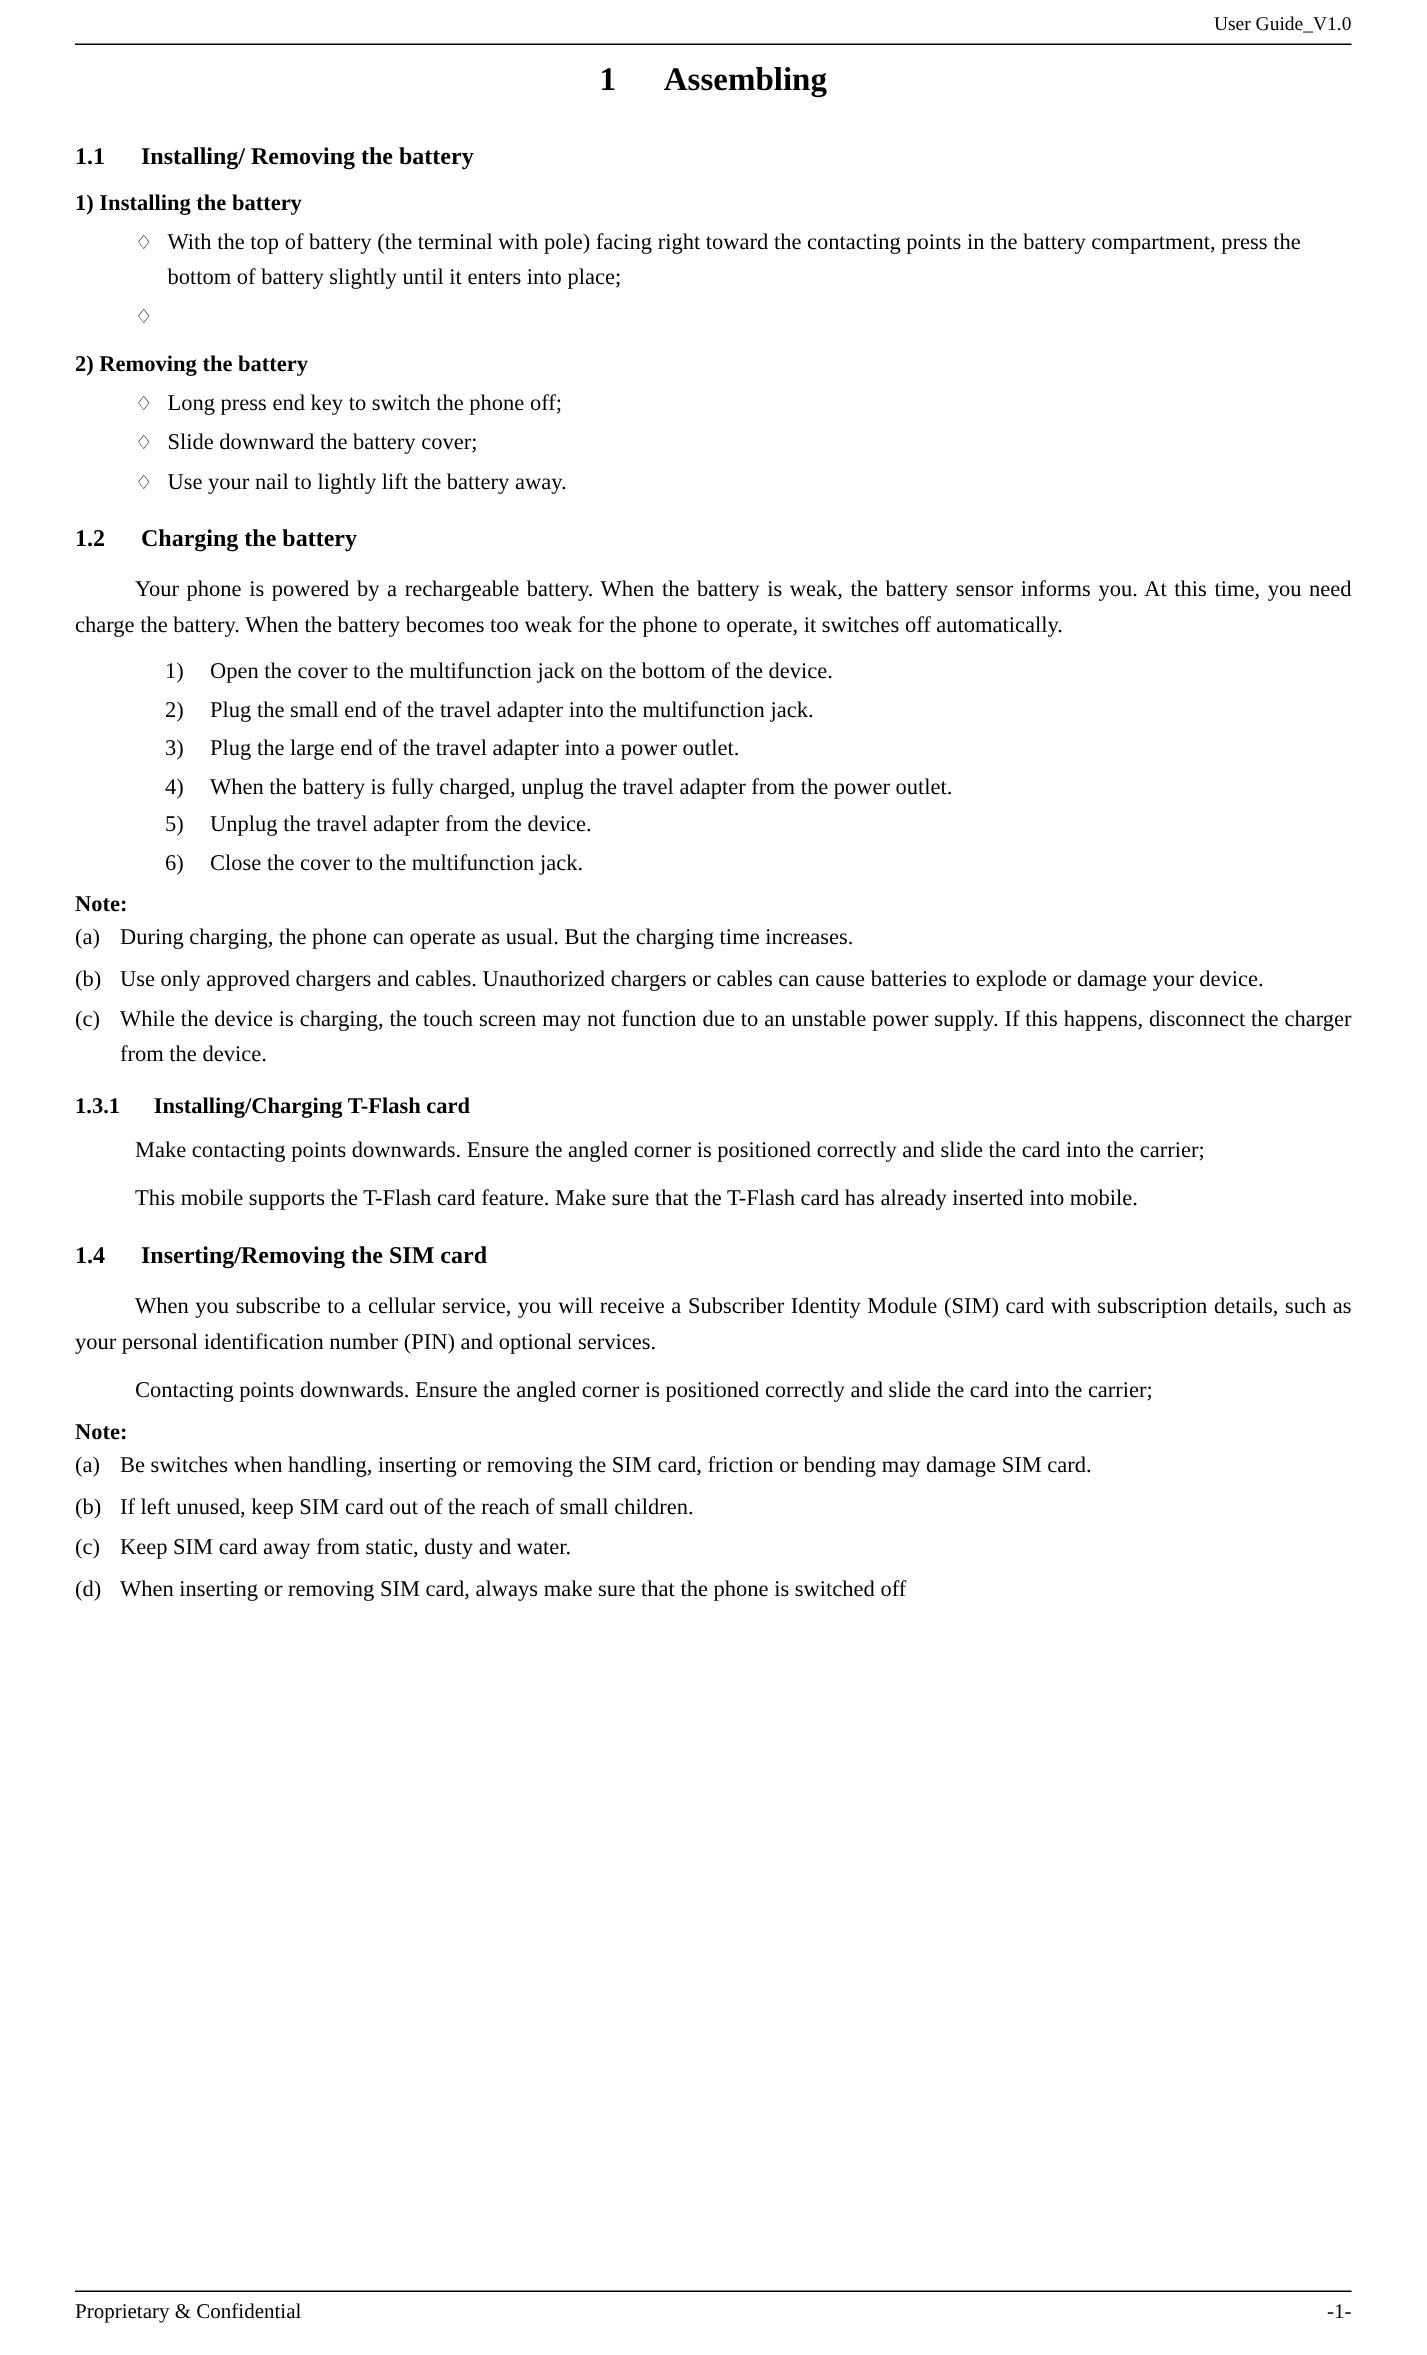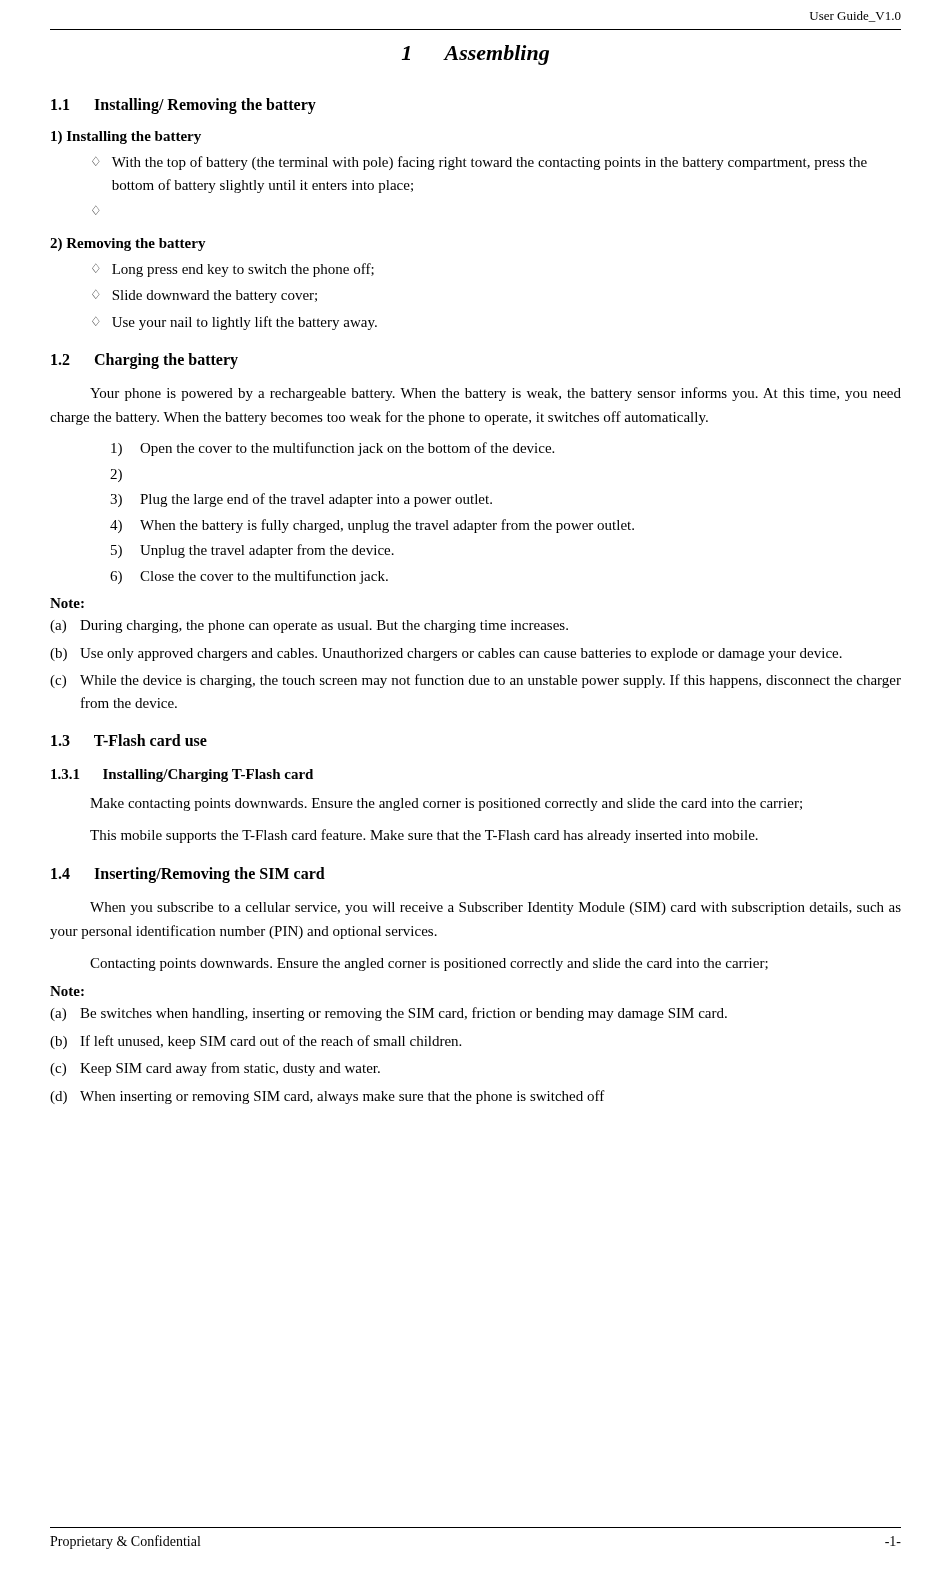--- a/index.html
+++ b/index.html
@@ -25,21 +25,20 @@
       padding: 8px 0 5px 0;
       border-bottom: 1px solid #000;
     }
 
     .chapter-title {
       text-align: center;
       font-size: 22px;
       font-weight: bold;
       margin-bottom: 30px;
       margin-top: 10px;
-      font-style: italic;
     }
 
     .section-title {
       font-size: 16px;
       font-weight: bold;
       margin-bottom: 12px;
       margin-top: 18px;
     }
 
     .sub-subsection-title {
@@ -199,20 +198,21 @@
     <span>Your phone is powered by a rechargeable battery. When the battery is weak, the battery sensor informs you. At this time, you need charge the battery. When the battery becomes too weak for the phone to operate, it switches off automatically.</span>
   </div>
 
   <div class="ordered-list">
     <div class="ordered-item">
       <span class="ordered-num">1)</span>
       <span>Open the cover to the multifunction jack on the bottom of the device.</span>
     </div>
     <div class="ordered-item">
       <span class="ordered-num">2)</span>
+      <span>Plug the small end of the travel adapter into the multifunction jack.</span>
     </div>
     <div class="ordered-item">
       <span class="ordered-num">3)</span>
       <span>Plug the large end of the travel adapter into a power outlet.</span>
     </div>
     <div class="ordered-item">
       <span class="ordered-num">4)</span>
       <span>When the battery is fully charged, unplug the travel adapter from the power outlet.</span>
     </div>
     <div class="ordered-item">
@@ -237,25 +237,20 @@
     <span class="note-letter">(b)</span>
     <span class="note-content">Use only approved chargers and cables. Unauthorized chargers or cables can cause batteries to explode or damage your device.</span>
   </div>
   <div class="note-item">
     <span class="note-letter">(c)</span>
     <span class="note-content">While the device is charging, the touch screen may not function due to an unstable power supply. If this happens, disconnect the charger from the device.</span>
   </div>
 </div>
 
 <div>
-  <div class="section-title">
-    <span>1.3</span>
-    &nbsp;&nbsp;&nbsp;&nbsp;
-    <span>T-Flash card use</span>
-  </div>
 
   <div>
     <div class="sub-subsection-title">
       <span>1.3.1</span>
       &nbsp;&nbsp;&nbsp;&nbsp;
       <span>Installing/Charging T-Flash card</span>
     </div>
 
     <div class="paragraph">
       <span>Make contacting points downwards. Ensure the angled corner is positioned correctly and slide the card into the carrier;</span>

